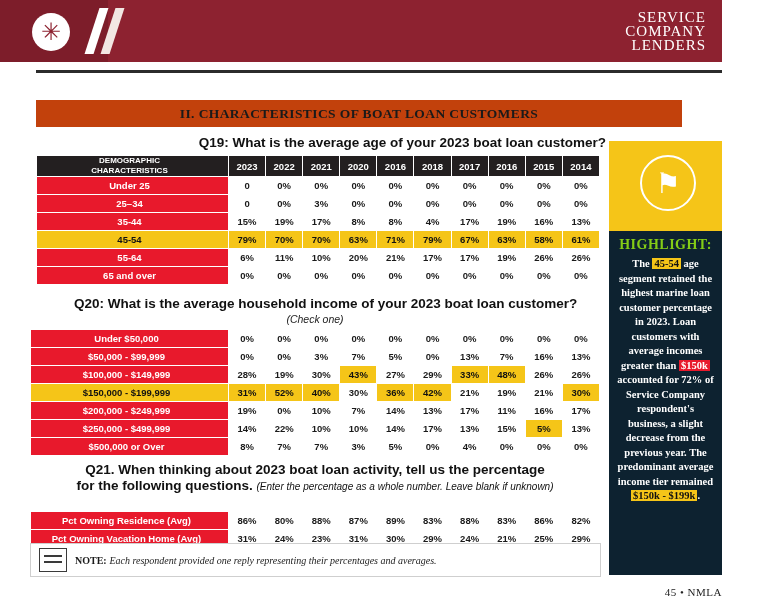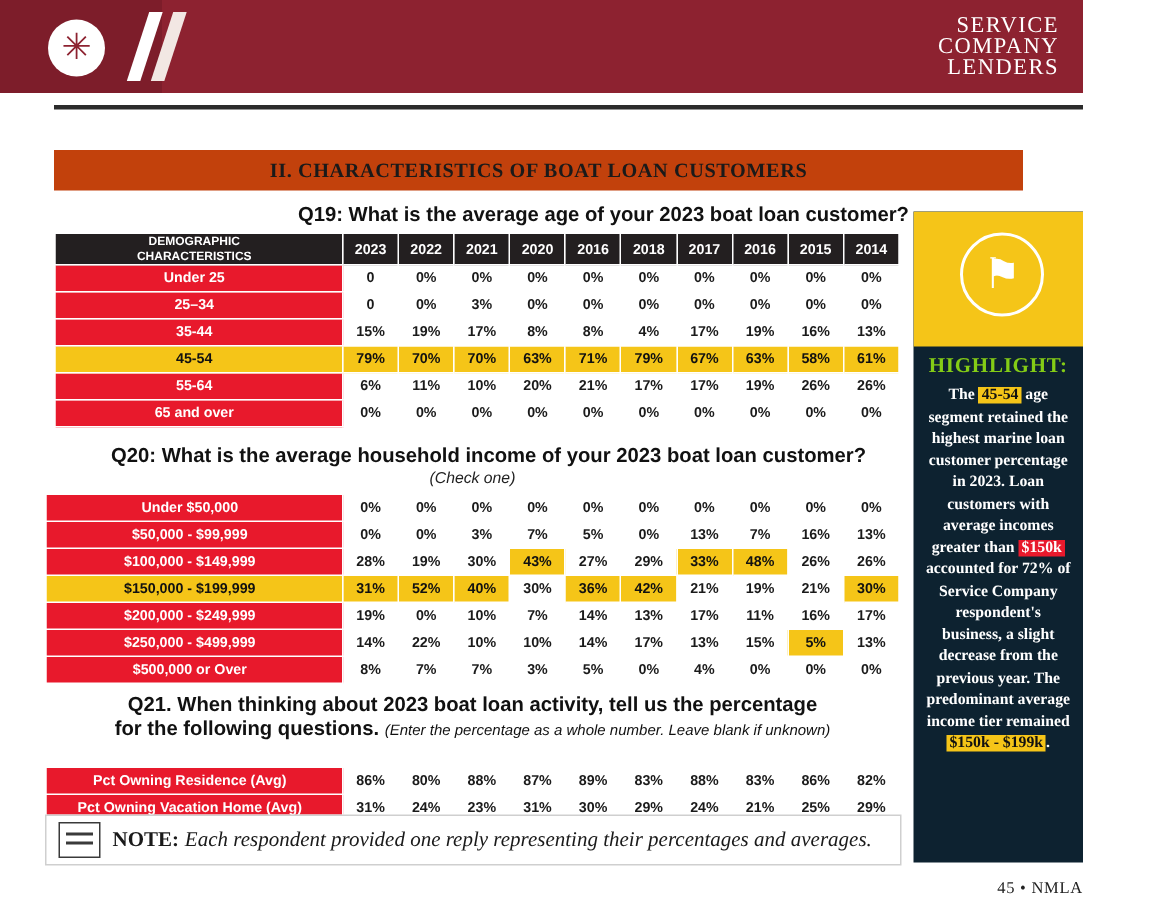--- a/index.html
+++ b/index.html
@@ -258,21 +258,21 @@
   .note-icon:before, .note-icon:after {
     content: "";
     position: absolute;
     left: 4px; right: 4px;
     height: 1.5px;
     background: #3a3a3a;
   }
   .note-icon:before { top: 6px; }
   .note-icon:after { top: 12px; }
   .note-text {
-    font-size: 14px;
+    font-size: 10px;
     color: #1a1a1a;
   }
   .note-text b { font-family: "Liberation Serif", serif; }
   .note-text i { font-family: "Liberation Serif", serif; font-style: italic; }
 
   
   .footer {
     position: absolute;
     right: 46px; bottom: 14px;
     font-family: "Liberation Serif", serif;

